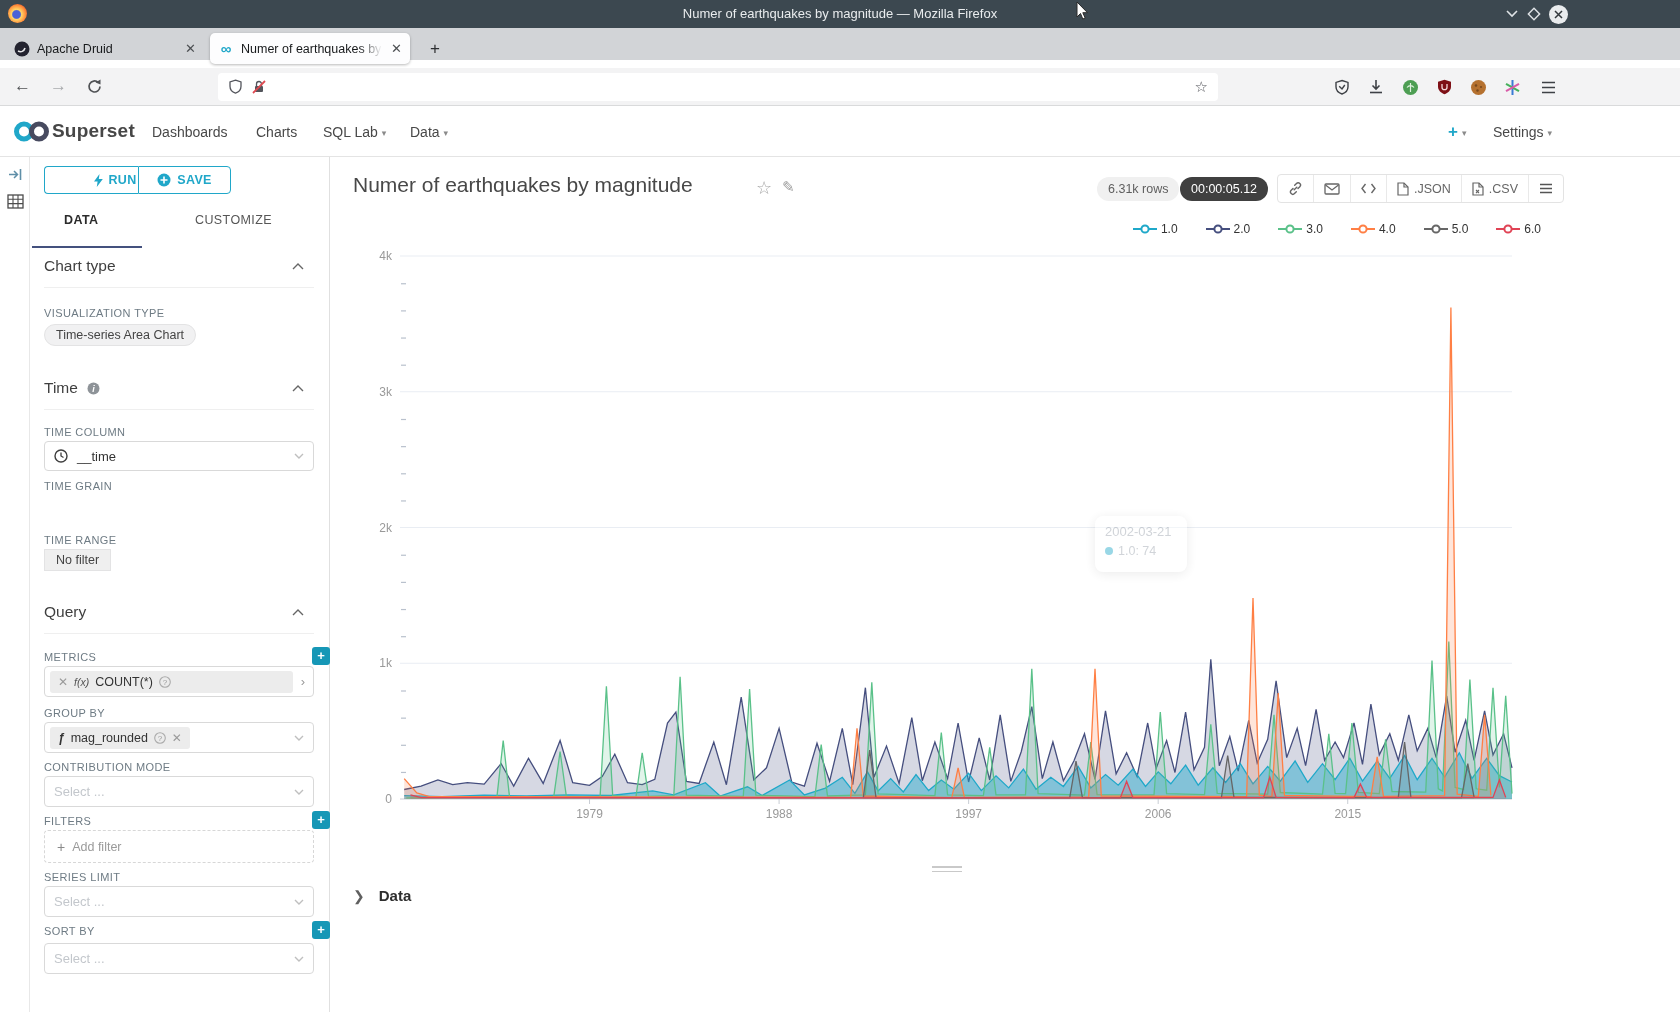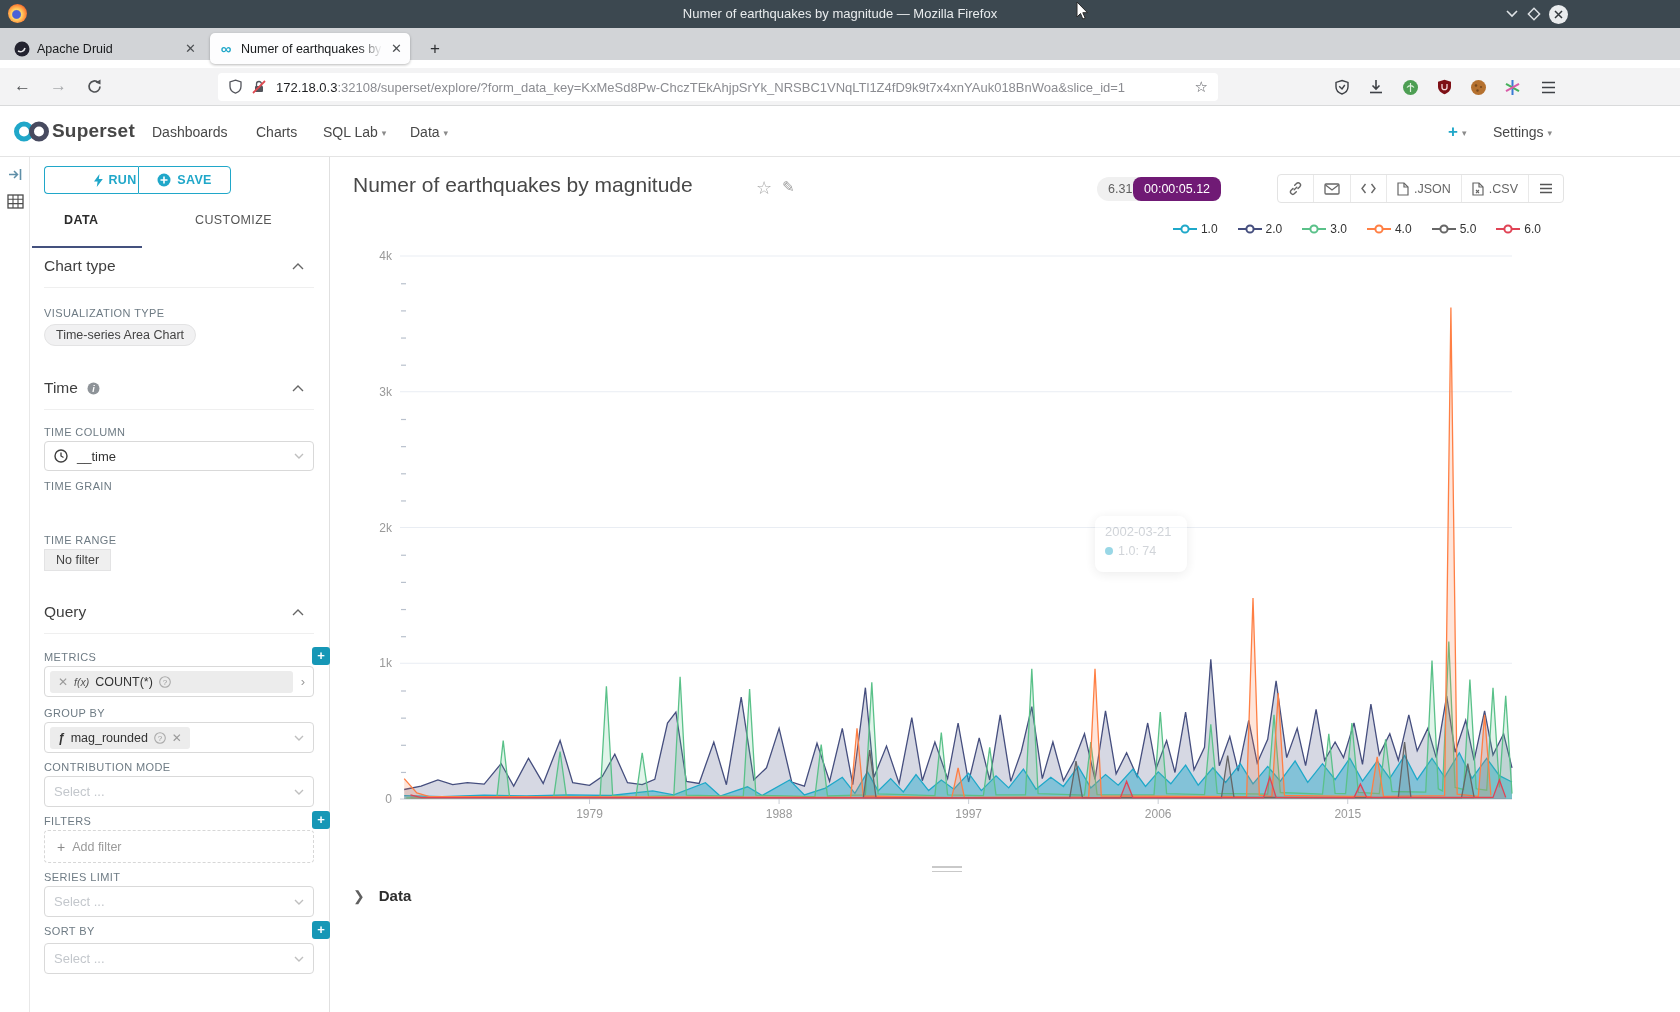--- a/index.html
+++ b/index.html
@@ -80,27 +80,27 @@
     display:flex; align-items:center; padding:0 12px; color:#9a9a9a; font-size:12.5px; gap:7px; }
 
   
   #chpanel { position:absolute; left:331px; top:157px; width:1349px; height:855px; background:#fff; }
   #chart-title { position:absolute; left:22px; top:16px; font-size:21px; color:#484848; font-weight:normal; }
   #title-star { position:absolute; left:425px; top:20px; color:#a6a6a6; font-size:18px; }
   #title-edit { position:absolute; left:451px; top:21px; color:#9e9e9e; font-size:15px; }
   .badge { position:absolute; top:20px; height:24px; border-radius:12px; display:flex; align-items:center;
     padding:0 11px; font-size:12.5px; }
   #rows-badge { left:766px; background:#f0f0f0; color:#5f5f5f; }
-  #timer-badge { left:802px; background:#701a75; color:#fff;border-radius:8px; }
+  #timer-badge { left:849px; background:#404040; color:#fff; }
   #actions { position:absolute; left:946px; top:17px; height:29px; display:flex; background:#fff;
     border:1px solid #e3e3e3; border-radius:4px; }
   .act { display:flex; align-items:center; justify-content:flex-end; padding:0 10px; border-right:1px solid #e9e9e9;
     color:#666; font-size:12.5px; gap:5px; }
   .act:last-child { border-right:none; }
-  #legend { position:absolute; right:139px; top:65px; display:flex; gap:20px; align-items:center; }
+  #legend { position:absolute; right:139px; top:65px; display:flex; gap:28px; align-items:center; }
   .legend-item { display:flex; align-items:center; gap:4px; font-size:12px; color:#333; }
   #tooltip-ghost { position:absolute; left:764px; top:359px; width:92px; height:56px; background:#fff;
     border-radius:8px; box-shadow:0 2px 12px rgba(0,0,0,.18); opacity:.45; padding:8px 10px; }
   #tooltip-ghost .tt-date { font-size:13px; color:#9aa2ac; }
   #tooltip-ghost .tt-row { font-size:12.5px; color:#9aa2ac; margin-top:5px; display:flex; align-items:center; gap:5px; }
   .tt-dot { width:8px; height:8px; border-radius:50%; background:#1FA8C9; }
   #drag-handle { position:absolute; left:601px; top:709px; width:30px; }
   #drag-handle div { height:1.5px; background:#c9c9c9; margin-bottom:3px; }
   #data-row { position:absolute; left:22px; top:730px; display:flex; align-items:center; gap:14px; }
   #data-chevron { color:#5f5f5f; font-size:14px; }
@@ -162,21 +162,20 @@
   </svg>
   <div id="urlfield">
     <svg width="15" height="16" style="flex:0 0 15px;margin-right:8px;">
       <path d="M7.5 1.2 13 3v4.2c0 3.6-2.7 6-5.5 6.9C4.7 13.2 2 10.8 2 7.2V3z" fill="none" stroke="#53555c" stroke-width="1.3"></path>
     </svg>
     <svg width="16" height="16" style="flex:0 0 16px;margin-right:9px;">
       <path d="M5.5 7V5a2.5 2.5 0 0 1 5 0v2" fill="none" stroke="#53555c" stroke-width="1.3"></path>
       <rect x="4" y="7" width="8" height="6" rx="1" fill="#53555c"></rect>
       <line x1="2" y1="14" x2="14" y2="2" stroke="#e04b52" stroke-width="1.8"></line>
     </svg>
-    <span class="url-text"><span class="url-host">172.18.0.3</span><span class="url-rest">:32108/superset/explore/?form_data_key=KxMeSd8Pw-ChczTEkAhjpSrYk_NRSBC1VNqLTl1Z4fD9k9t7x4xnYAuk018BnWoa&amp;slice_id=1</span></span>
     <span id="bookmark-star">☆</span>
   </div>
   <div class="toolicon" style="left:1332px;">
     <svg width="16" height="17">
         <path d="M8 1.5 14 3.4v4.4c0 3.7-2.9 6.2-6 7.2-3.1-1-6-3.5-6-7.2V3.4z" fill="none" stroke="#3e4146" stroke-width="1.4"></path>
         <path d="M5.2 7.2 8 10l2.8-4" fill="none" stroke="#3e4146" stroke-width="1.4"></path>
       </svg>
   </div>
   <div class="toolicon" style="left:1366px;">
     <svg width="16" height="16">

